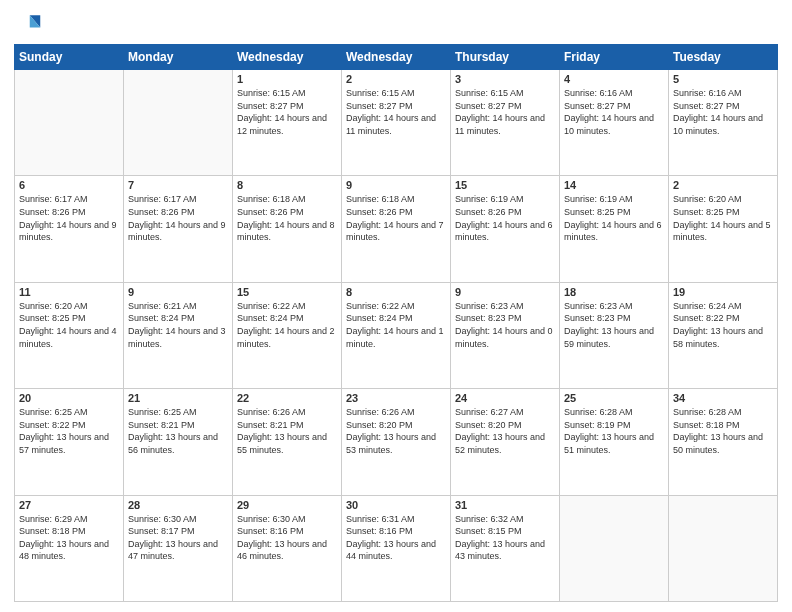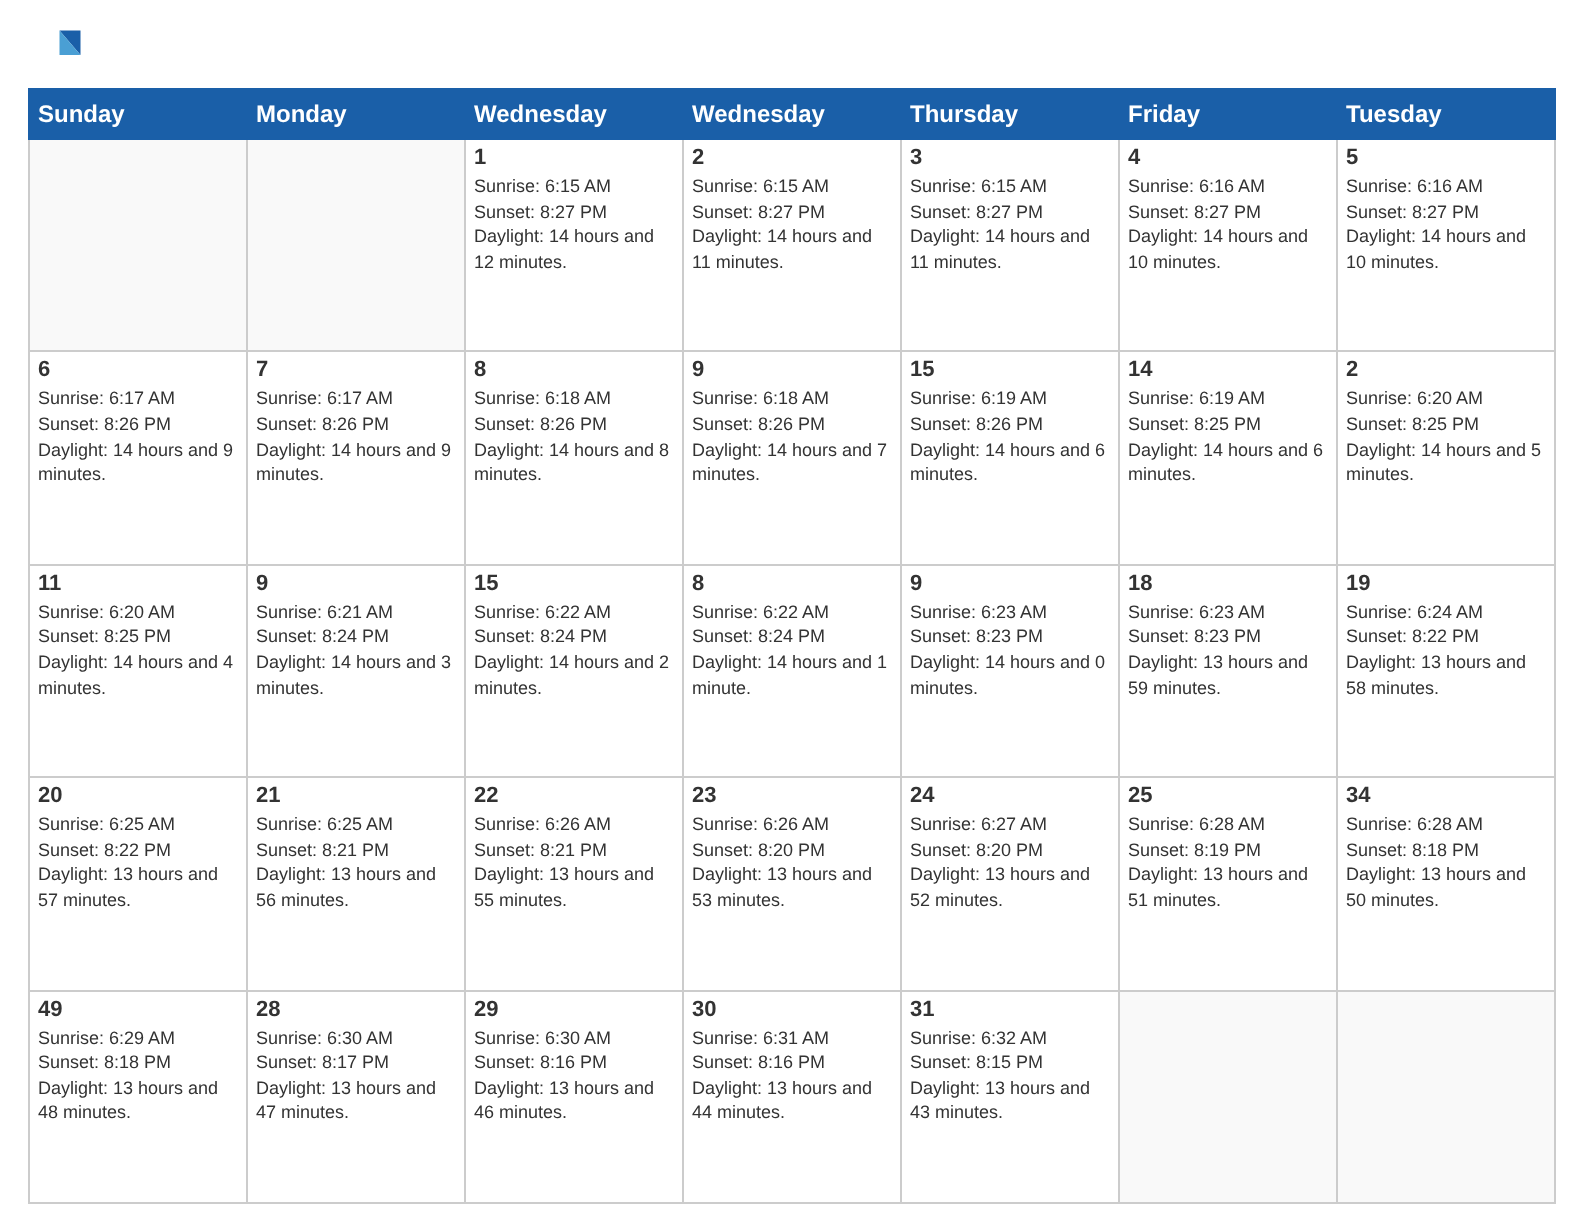--- a/index.html
+++ b/index.html
@@ -242,21 +242,21 @@
             <span class="day-number">25</span>
             <div class="day-info">Sunrise: 6:28 AM<br>Sunset: 8:19 PM<br>Daylight: 13 hours and 51 minutes.</div>
           </td>
           <td>
             <span class="day-number">34</span>
             <div class="day-info">Sunrise: 6:28 AM<br>Sunset: 8:18 PM<br>Daylight: 13 hours and 50 minutes.</div>
           </td>
         </tr>
         <tr class="last-row">
           <td>
-            <span class="day-number">49</span>
+            <span class="day-number">27</span>
             <div class="day-info">Sunrise: 6:29 AM<br>Sunset: 8:18 PM<br>Daylight: 13 hours and 48 minutes.</div>
           </td>
           <td>
             <span class="day-number">28</span>
             <div class="day-info">Sunrise: 6:30 AM<br>Sunset: 8:17 PM<br>Daylight: 13 hours and 47 minutes.</div>
           </td>
           <td>
             <span class="day-number">29</span>
             <div class="day-info">Sunrise: 6:30 AM<br>Sunset: 8:16 PM<br>Daylight: 13 hours and 46 minutes.</div>
           </td>

